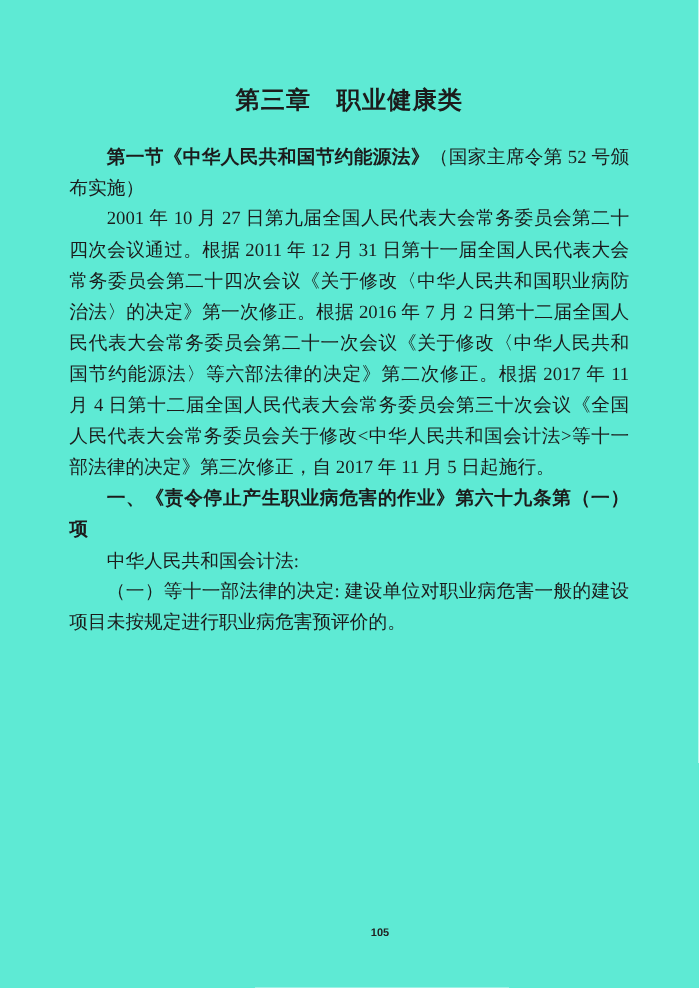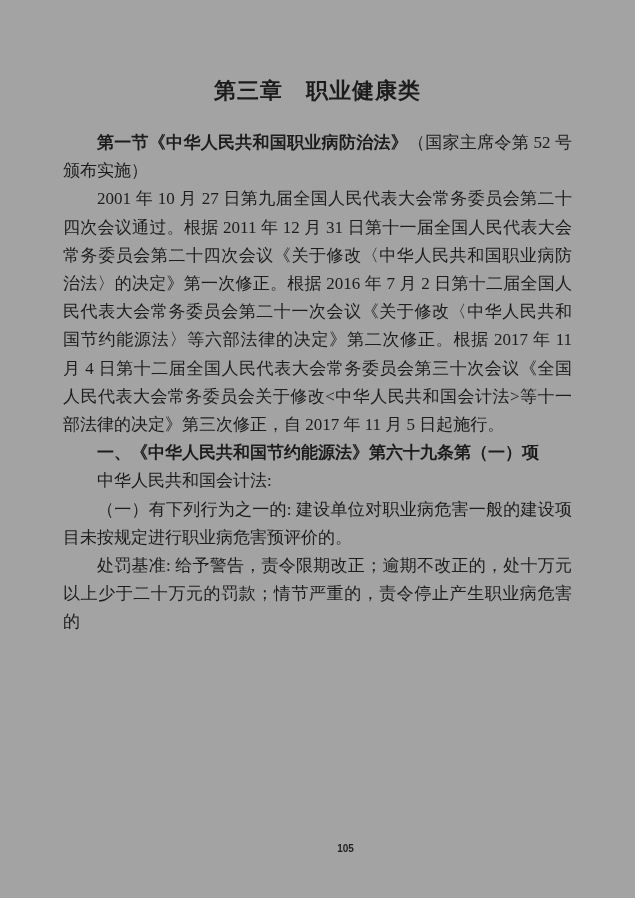--- a/index.html
+++ b/index.html
@@ -13,21 +13,21 @@
     font-family: "Liberation Serif", "DejaVu Serif", serif;
     color: #1c1c1c;
     overflow: hidden;
   }
   .page {
     position: relative;
     width: 635px;
     height: 898px;
     box-sizing: border-box;
     padding: 76px 63px 0 63px;
-    background: #a3a3a3;
+    background: #5eead4;
   }
   .chapter-title {
     font-size: 22px;
     font-weight: bold;
     text-align: center;
     margin: 0 0 23px 0;
     line-height: 30px;
     letter-spacing: 1px;
   }
   .para {
@@ -55,28 +55,27 @@
     padding-left: 16px;
   }
 </style>
 </head>
 <body>
 
 <div class="page">
 
   <h1 class="chapter-title">第三章　职业健康类</h1>
 
-  <p class="para"><span class="bold">第一节《中华人民共和国职业病防治法》</span><span>（国家主席令第 52 号颁布实施）</span></p>
+  <p class="para"><span class="bold">第一节《中华人民共和国节约能源法》</span><span>（国家主席令第 52 号颁布实施）</span></p>
 
   <p class="para">2001 年 10 月 27 日第九届全国人民代表大会常务委员会第二十四次会议通过。根据 2011 年 12 月 31 日第十一届全国人民代表大会常务委员会第二十四次会议《关于修改〈中华人民共和国职业病防治法〉的决定》第一次修正。根据 2016 年 7 月 2 日第十二届全国人民代表大会常务委员会第二十一次会议《关于修改〈中华人民共和国节约能源法〉等六部法律的决定》第二次修正。根据 2017 年 11 月 4 日第十二届全国人民代表大会常务委员会第三十次会议《全国人民代表大会常务委员会关于修改&lt;中华人民共和国会计法&gt;等十一部法律的决定》第三次修正，自 2017 年 11 月 5 日起施行。</p>
 
-  <p class="para bold">一、《中华人民共和国节约能源法》第六十九条第（一）项</p>
+  <p class="para bold">一、《责令停止产生职业病危害的作业》第六十九条第（一）项</p>
 
 
   <p class="para">中华人民共和国会计法:</p>
 
-  <p class="para">（一）有下列行为之一的: 建设单位对职业病危害一般的建设项目未按规定进行职业病危害预评价的。</p>
+  <p class="para">（一）等十一部法律的决定: 建设单位对职业病危害一般的建设项目未按规定进行职业病危害预评价的。</p>
 
-  <p class="para">处罚基准: 给予警告，责令限期改正；逾期不改正的，处十万元以上少于二十万元的罚款；情节严重的，责令停止产生职业病危害的</p>
 
   <div class="page-footer">105</div>
 
 </div>
 
 </body></html>

